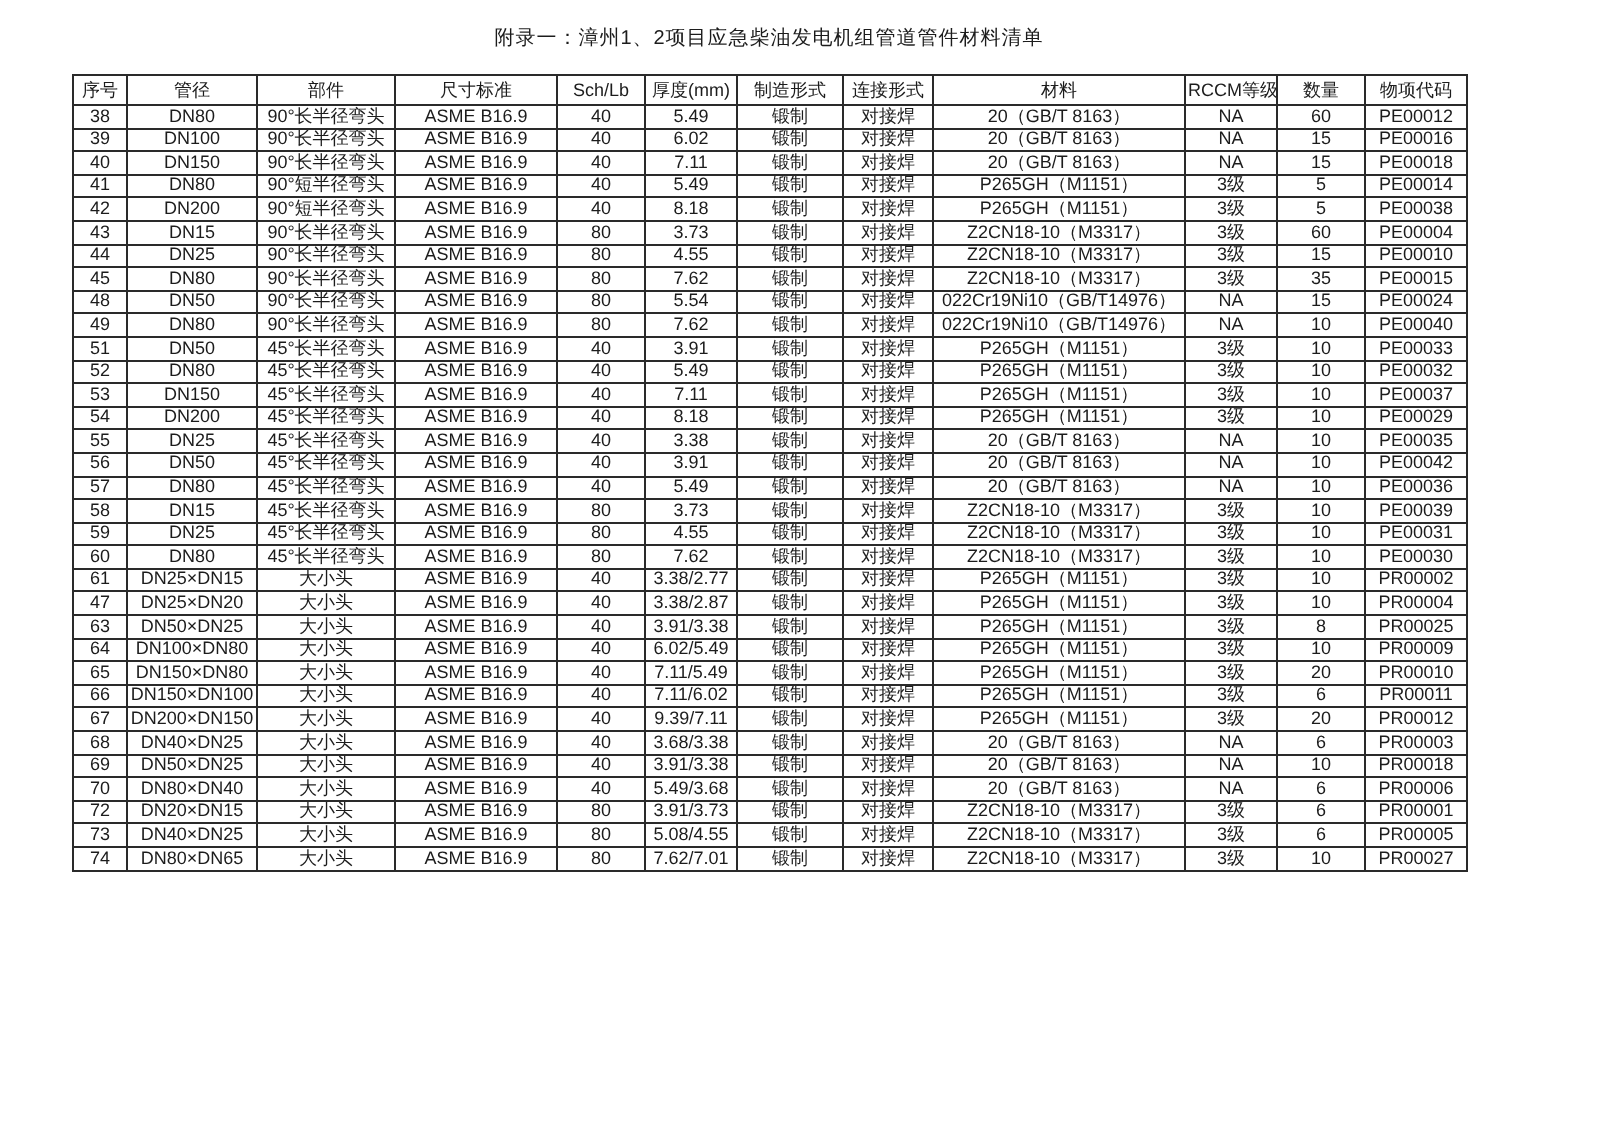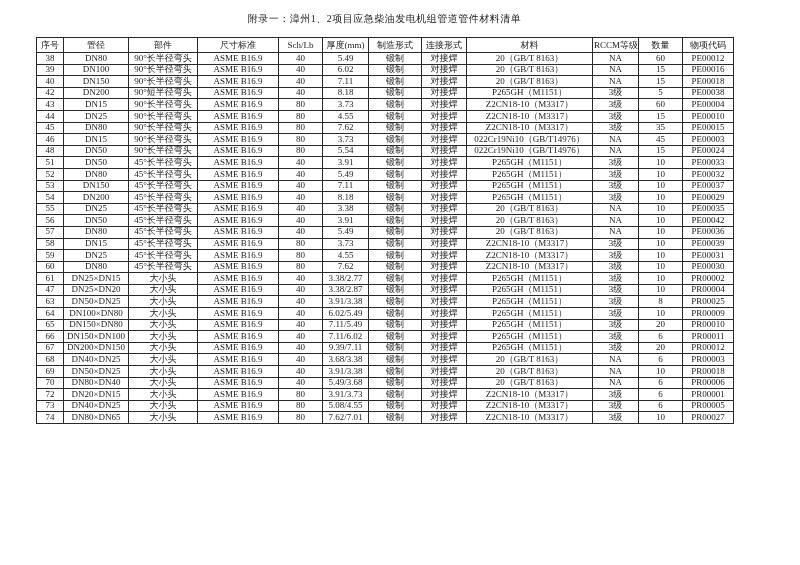--- a/index.html
+++ b/index.html
@@ -2,21 +2,21 @@
 <html><head>
 <meta charset="utf-8">
 <style>
   * { margin: 0; padding: 0; box-sizing: border-box; }
   html, body { background: #ffffff; }
   .page {
     position: relative;
     width: 800px;
     height: 565px;
     background: #ffffff;
-    font-family: Liberation Serif, serif;
+    font-family: Liberation Sans, sans-serif;
     color: #1c1c1c;
     overflow: hidden;
   }
   .doc-title {
     position: absolute;
     top: 12px;
     left: 36px;
     width: 697px;
     text-align: center;
     font-size: 10px;
@@ -120,20 +120,34 @@
           <td>40</td>
           <td>7.11</td>
           <td>锻制</td>
           <td>对接焊</td>
           <td>20（GB/T 8163）</td>
           <td>NA</td>
           <td>15</td>
           <td>PE00018</td>
         </tr>
         <tr>
+          <td>41</td>
+          <td>DN80</td>
+          <td>90°短半径弯头</td>
+          <td>ASME B16.9</td>
+          <td>40</td>
+          <td>5.49</td>
+          <td>锻制</td>
+          <td>对接焊</td>
+          <td>P265GH（M1151）</td>
+          <td>3级</td>
+          <td>5</td>
+          <td>PE00014</td>
+        </tr>
+        <tr>
           <td>42</td>
           <td>DN200</td>
           <td>90°短半径弯头</td>
           <td>ASME B16.9</td>
           <td>40</td>
           <td>8.18</td>
           <td>锻制</td>
           <td>对接焊</td>
           <td>P265GH（M1151）</td>
           <td>3级</td>
@@ -176,46 +190,46 @@
           <td>80</td>
           <td>7.62</td>
           <td>锻制</td>
           <td>对接焊</td>
           <td>Z2CN18-10（M3317）</td>
           <td>3级</td>
           <td>35</td>
           <td>PE00015</td>
         </tr>
         <tr>
-          <td>46</td>
-          <td>DN15</td>
-          <td>90°长半径弯头</td>
-          <td>ASME B16.9</td>
-          <td>80</td>
-          <td>3.73</td>
-          <td>锻制</td>
-          <td>对接焊</td>
-          <td>022Cr19Ni10（GB/T14976）</td>
-          <td>NA</td>
-          <td>45</td>
-          <td>PE00003</td>
-        </tr>
-        <tr>
           <td>48</td>
           <td>DN50</td>
           <td>90°长半径弯头</td>
           <td>ASME B16.9</td>
           <td>80</td>
           <td>5.54</td>
           <td>锻制</td>
           <td>对接焊</td>
           <td>022Cr19Ni10（GB/T14976）</td>
           <td>NA</td>
           <td>15</td>
           <td>PE00024</td>
+        </tr>
+        <tr>
+          <td>49</td>
+          <td>DN80</td>
+          <td>90°长半径弯头</td>
+          <td>ASME B16.9</td>
+          <td>80</td>
+          <td>7.62</td>
+          <td>锻制</td>
+          <td>对接焊</td>
+          <td>022Cr19Ni10（GB/T14976）</td>
+          <td>NA</td>
+          <td>10</td>
+          <td>PE00040</td>
         </tr>
         <tr>
           <td>51</td>
           <td>DN50</td>
           <td>45°长半径弯头</td>
           <td>ASME B16.9</td>
           <td>40</td>
           <td>3.91</td>
           <td>锻制</td>
           <td>对接焊</td>

